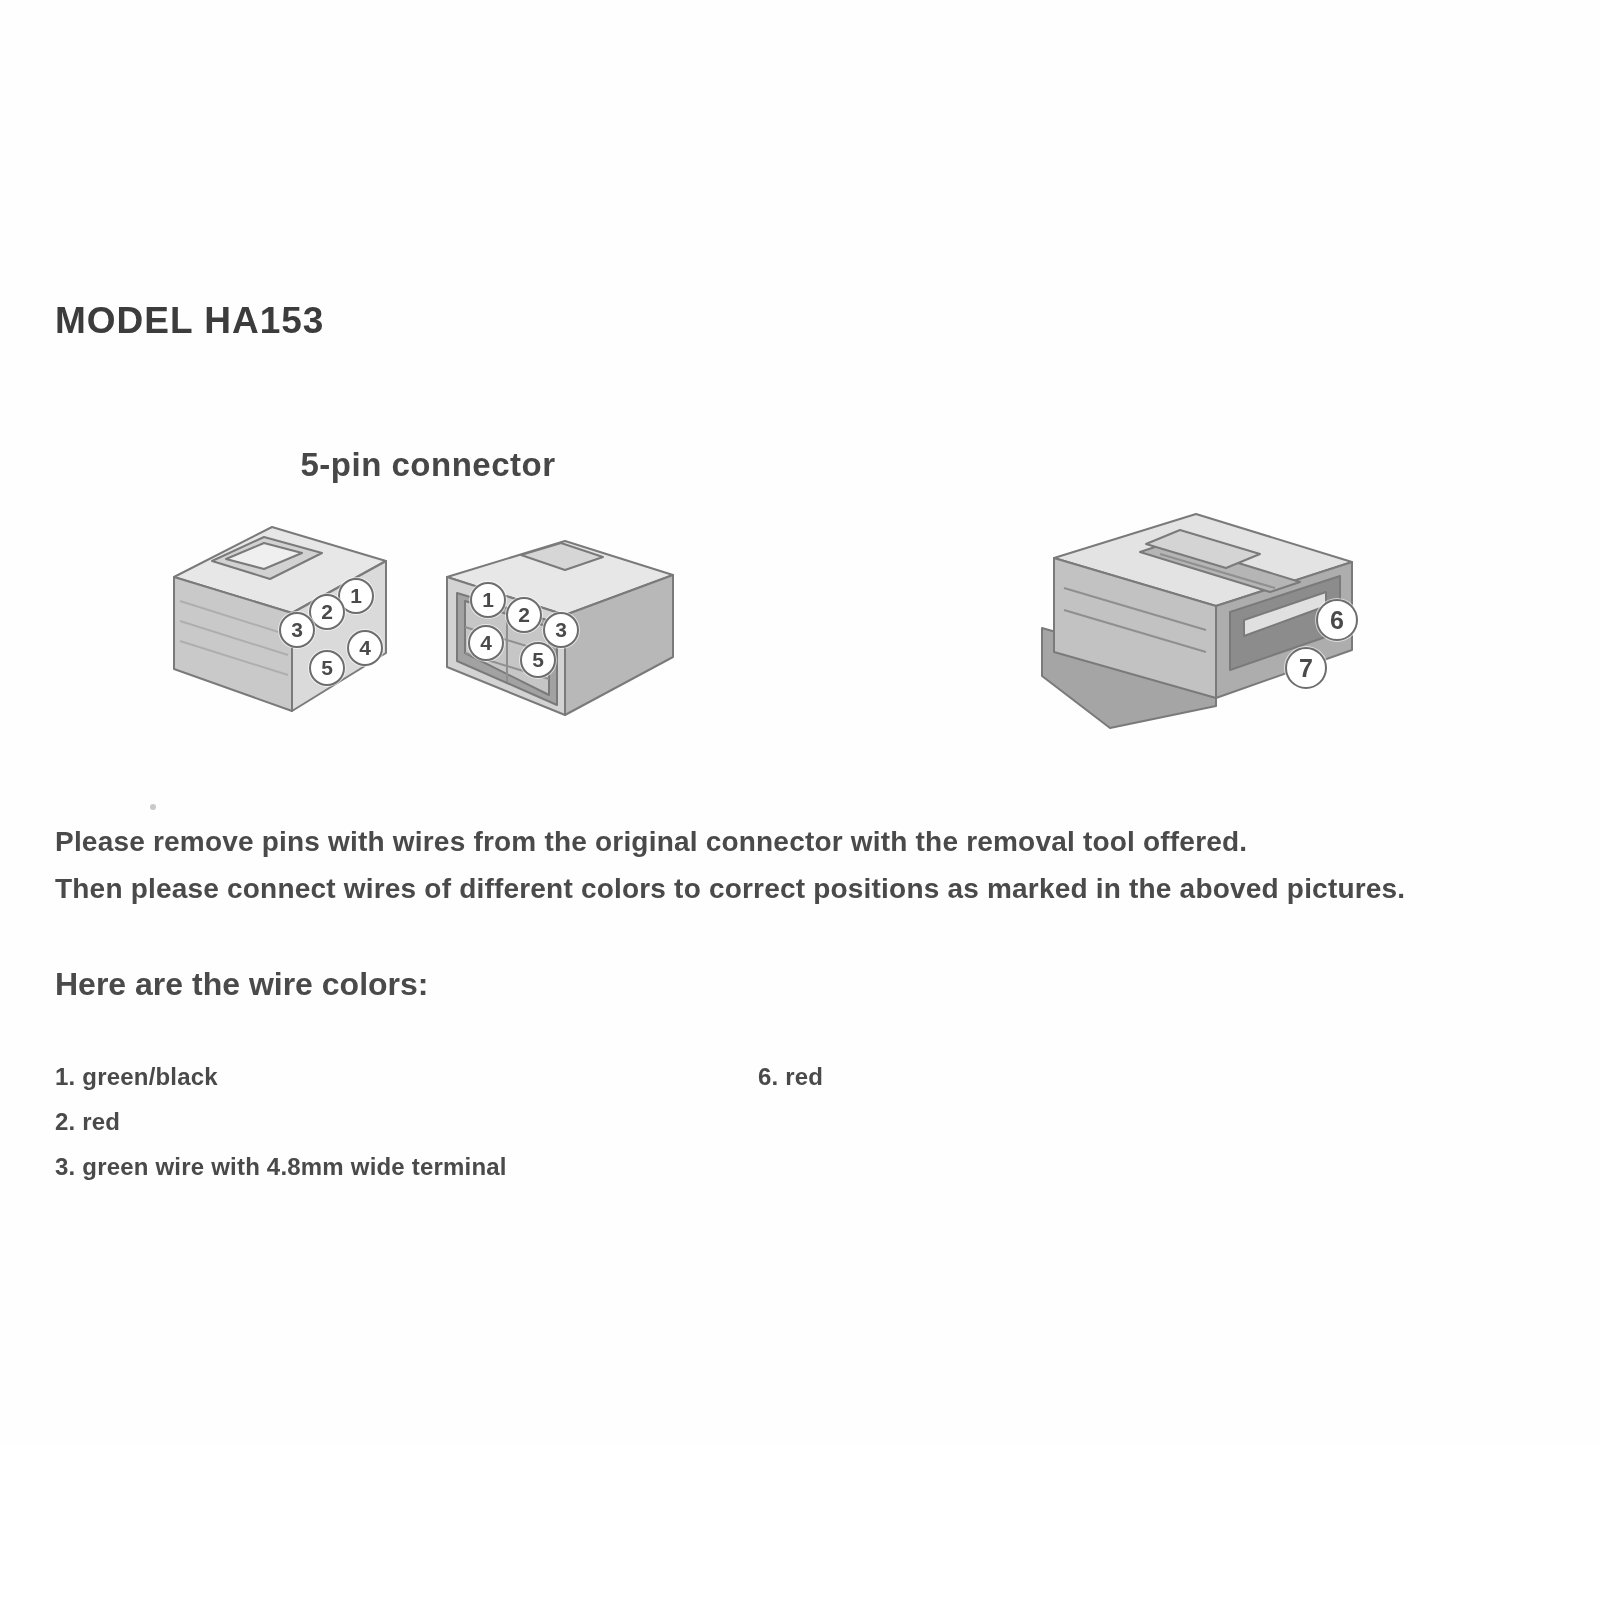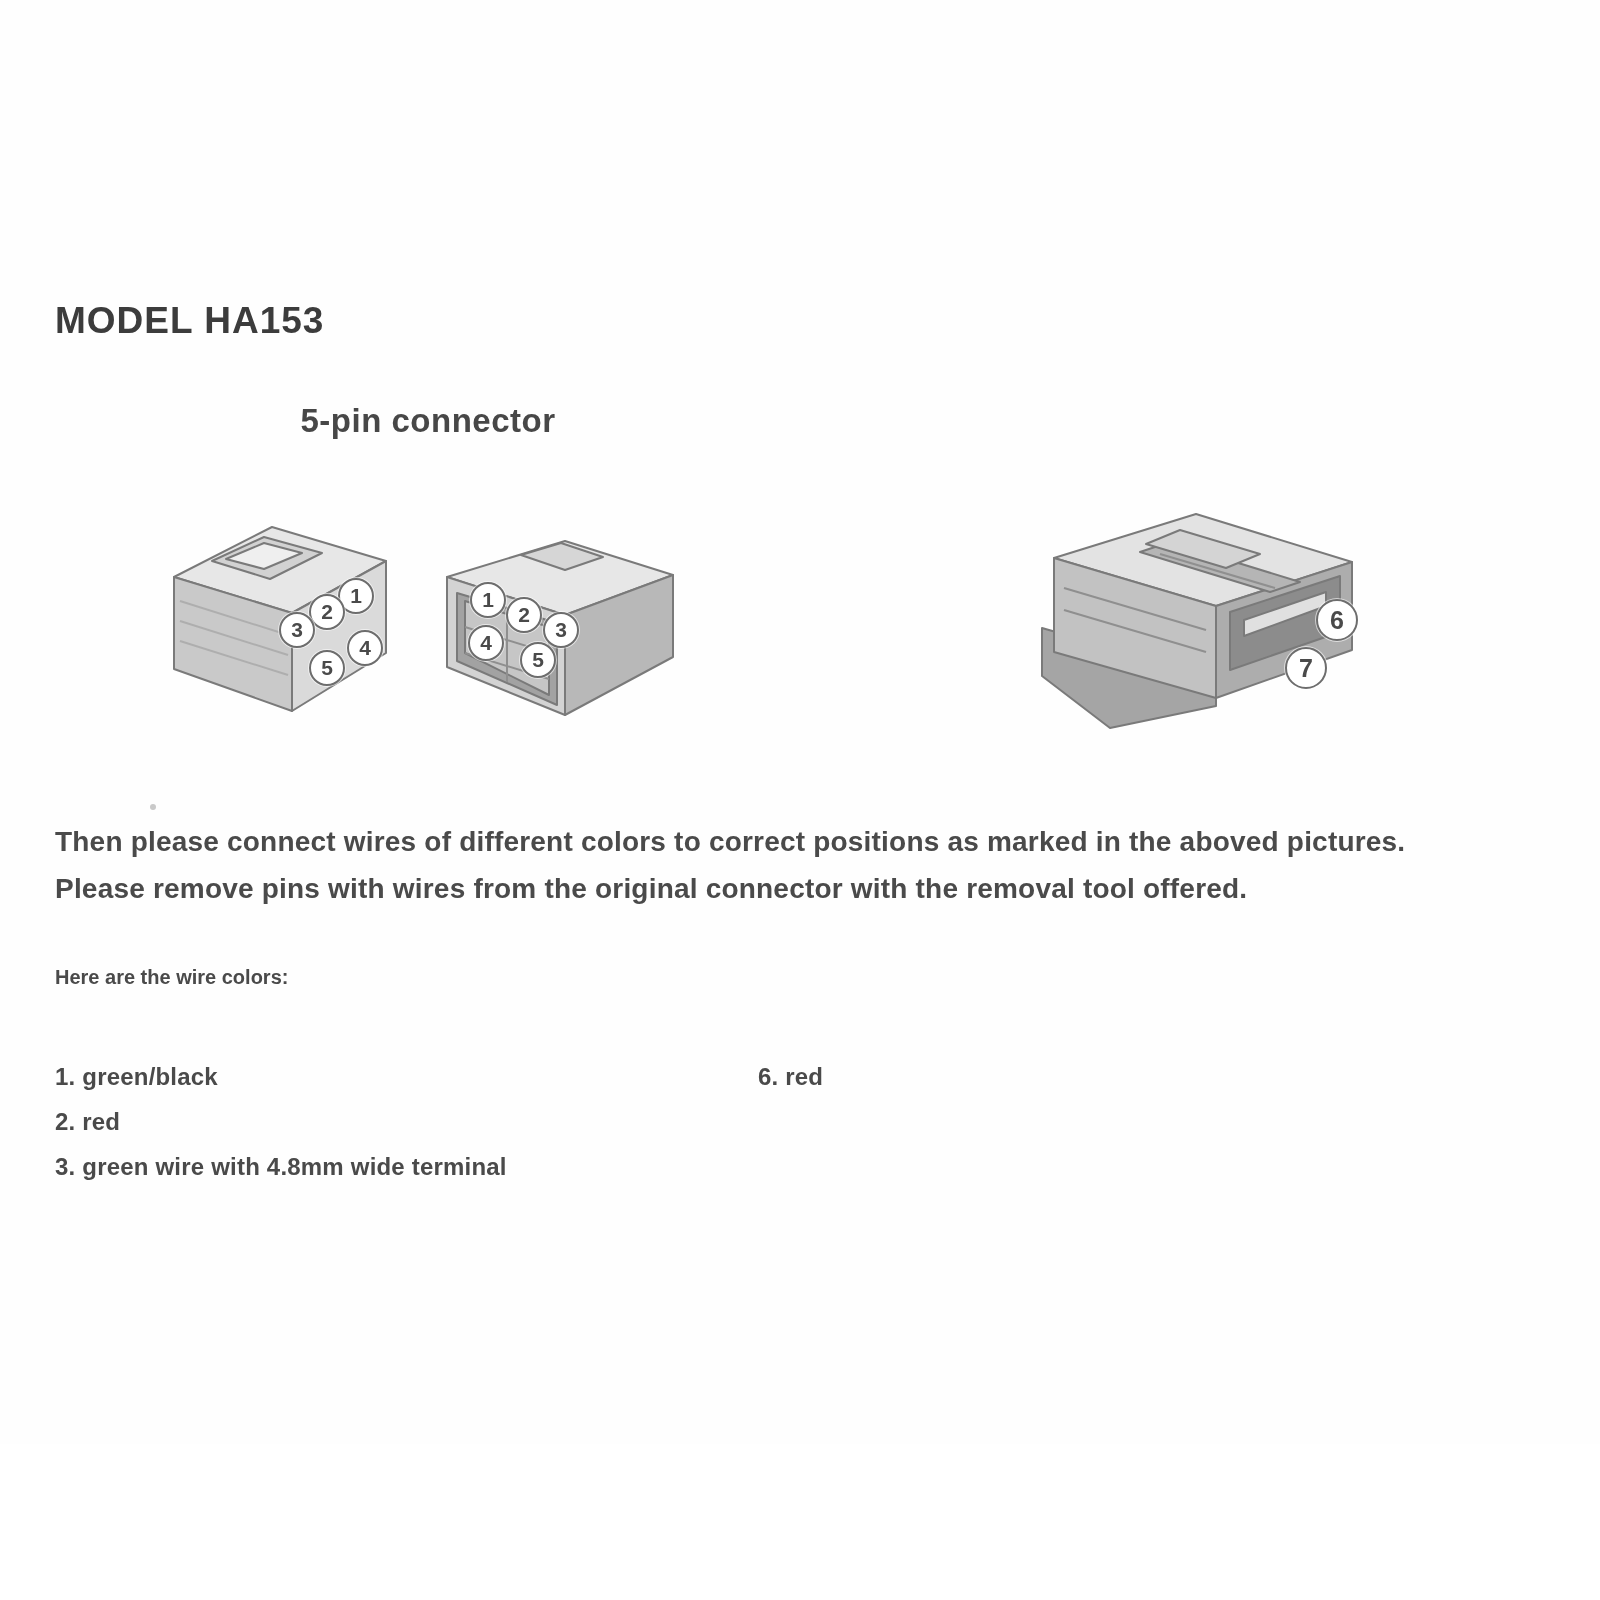--- a/index.html
+++ b/index.html
@@ -20,21 +20,21 @@
     position: absolute; left: 55px; top: 300px;
     font-size: 37px; font-weight: bold; color: #3c3c3c;
     letter-spacing: 1px;
   }
   .connector-label {
     position: absolute;
     width: 420px; text-align: center;
     font-size: 33px; font-weight: bold; color: #474747;
     letter-spacing: 0.5px;
   }
-  .label-5pin { left: 218px; top: 402px; }
+  .label-5pin { left: 218px; top: 446px; }
   .label-2pin { left: 962px; top: 415px; }
   .diagram {
     position: absolute;
   }
   .diagram svg { display: block; width: 100%; height: 100%; }
   .diag-a { left: 160px; top: 505px; width: 240px; height: 220px; }
   .diag-b { left: 425px; top: 515px; width: 255px; height: 215px; }
   .diag-c { left: 1020px; top: 480px; width: 350px; height: 255px; }
   .pin {
     position: absolute;
@@ -47,21 +47,21 @@
     box-shadow: 0 0 0 1px rgba(255,255,255,0.6);
   }
   .pin.big { width: 42px; height: 42px; font-size: 25px; }
   .instructions {
     position: absolute; left: 55px; top: 818px; width: 1495px;
     font-size: 28px; font-weight: bold; color: #4a4a4a;
     line-height: 47px; letter-spacing: 0.2px;
   }
   .wire-heading {
     position: absolute; left: 55px; top: 966px;
-    font-size: 20px; font-weight: bold; color: #4a4a4a;
+    font-size: 32px; font-weight: bold; color: #4a4a4a;
   }
   .wire-list {
     position: absolute; top: 1054px;
     font-size: 24px; font-weight: bold; color: #4a4a4a;
     line-height: 45px; letter-spacing: 0.2px;
   }
   .wire-list-left  { left: 55px;  width: 680px; }
   .wire-list-right { left: 758px; width: 400px; }
   .wire-item { height: 45px; white-space: nowrap; }
   .scan-mark {
@@ -145,22 +145,22 @@
   <div class="pin" style="left:543px; top:612px;">3</div>
   <div class="pin" style="left:468px; top:625px;">4</div>
   <div class="pin" style="left:520px; top:642px;">5</div>
 
   <div class="pin big" style="left:1316px; top:599px;">6</div>
   <div class="pin big" style="left:1285px; top:647px;">7</div>
 
   <div class="scan-mark"></div>
 
   <div class="instructions">
+    <div>Please remove pins with wires from the original connector with the removal tool offered.</div>
     <div>Then please connect wires of different colors to correct positions as marked in the aboved pictures.</div>
-    <div>Please remove pins with wires from the original connector with the removal tool offered.</div>
   </div>
 
   <div class="wire-heading">Here are the wire colors:</div>
 
   <div class="wire-list wire-list-left">
     <div class="wire-item">1. green/black</div>
     <div class="wire-item">2. red</div>
     <div class="wire-item">3. green wire with 4.8mm wide terminal</div>
   </div>
 

